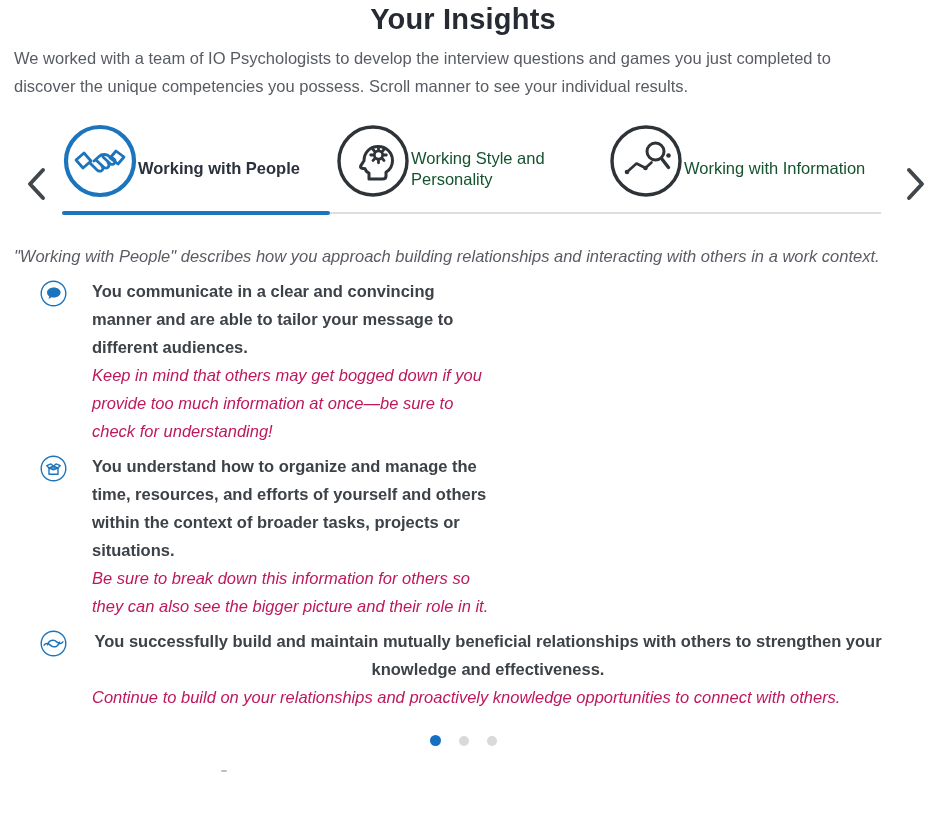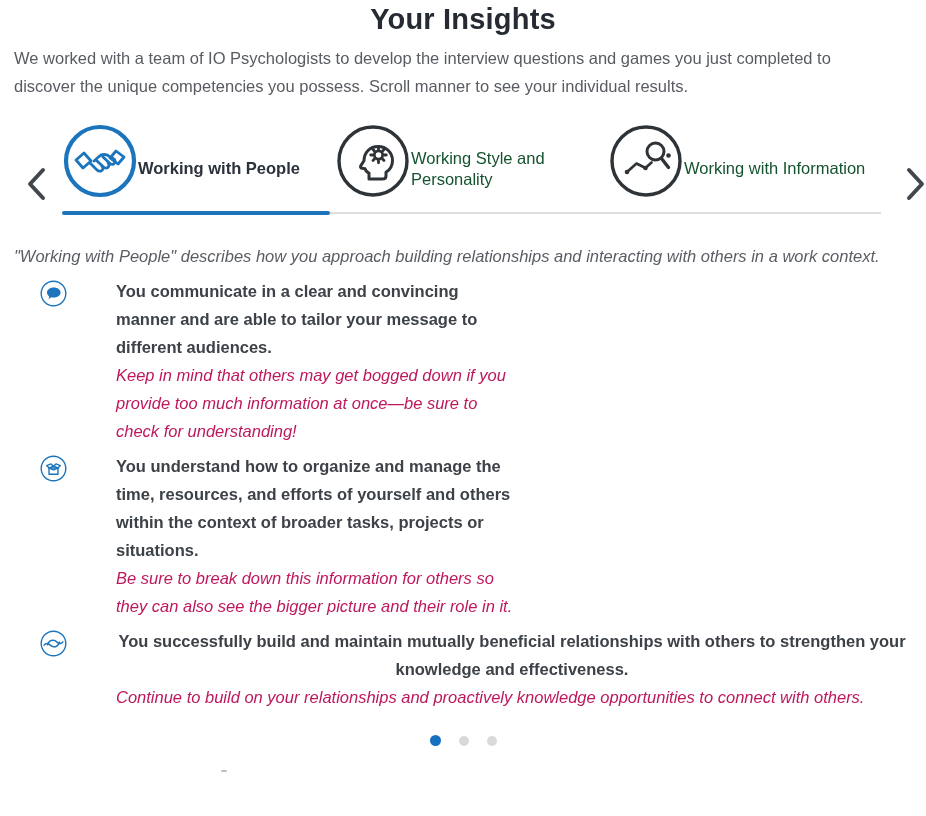--- a/index.html
+++ b/index.html
@@ -36,21 +36,21 @@
   .underline-zone { margin-left:62px; width:819px; position:relative; margin-top:11px; height:4px; }
   .underline-base { position:absolute; left:0; right:0; bottom:0; height:2px; background:#dcdee1; }
   .underline-active { position:absolute; left:0; width:268px; bottom:-1px; height:4px; background:#1c75bc; border-radius:2px; }
 
   
   .panel { margin-top:28px; }
   .panel-desc {
     margin:0 14px; font-style:italic; font-size:16.5px; line-height:28px; color:#595d63;
   }
   .insights { margin-top:7px; }
-  .insight-item { display:flex; align-items:flex-start; padding-left:40px; margin-bottom:7px;gap:24px; }
+  .insight-item { display:flex; align-items:flex-start; padding-left:40px; margin-bottom:7px; }
   .bullet-icon { flex:0 0 27px; width:27px; height:27px; margin-top:3px; }
   .insight-text { margin-left:25px; }
   .statement { font-weight:700; color:#3d4248; font-size:16.5px; line-height:28px; }
   .tip { font-style:italic; color:#be185d; font-size:16.5px; line-height:28px; }
   .insight-item.narrow .statement, .insight-item.narrow .tip { max-width:404px; }
   .insight-item.wide .statement { max-width:792px;text-align:center; }
   .insight-item.wide .tip { max-width:792px; }
 
   .clip-artifact {
     position:absolute; left:221px; top:770px; width:6px; height:2px;

